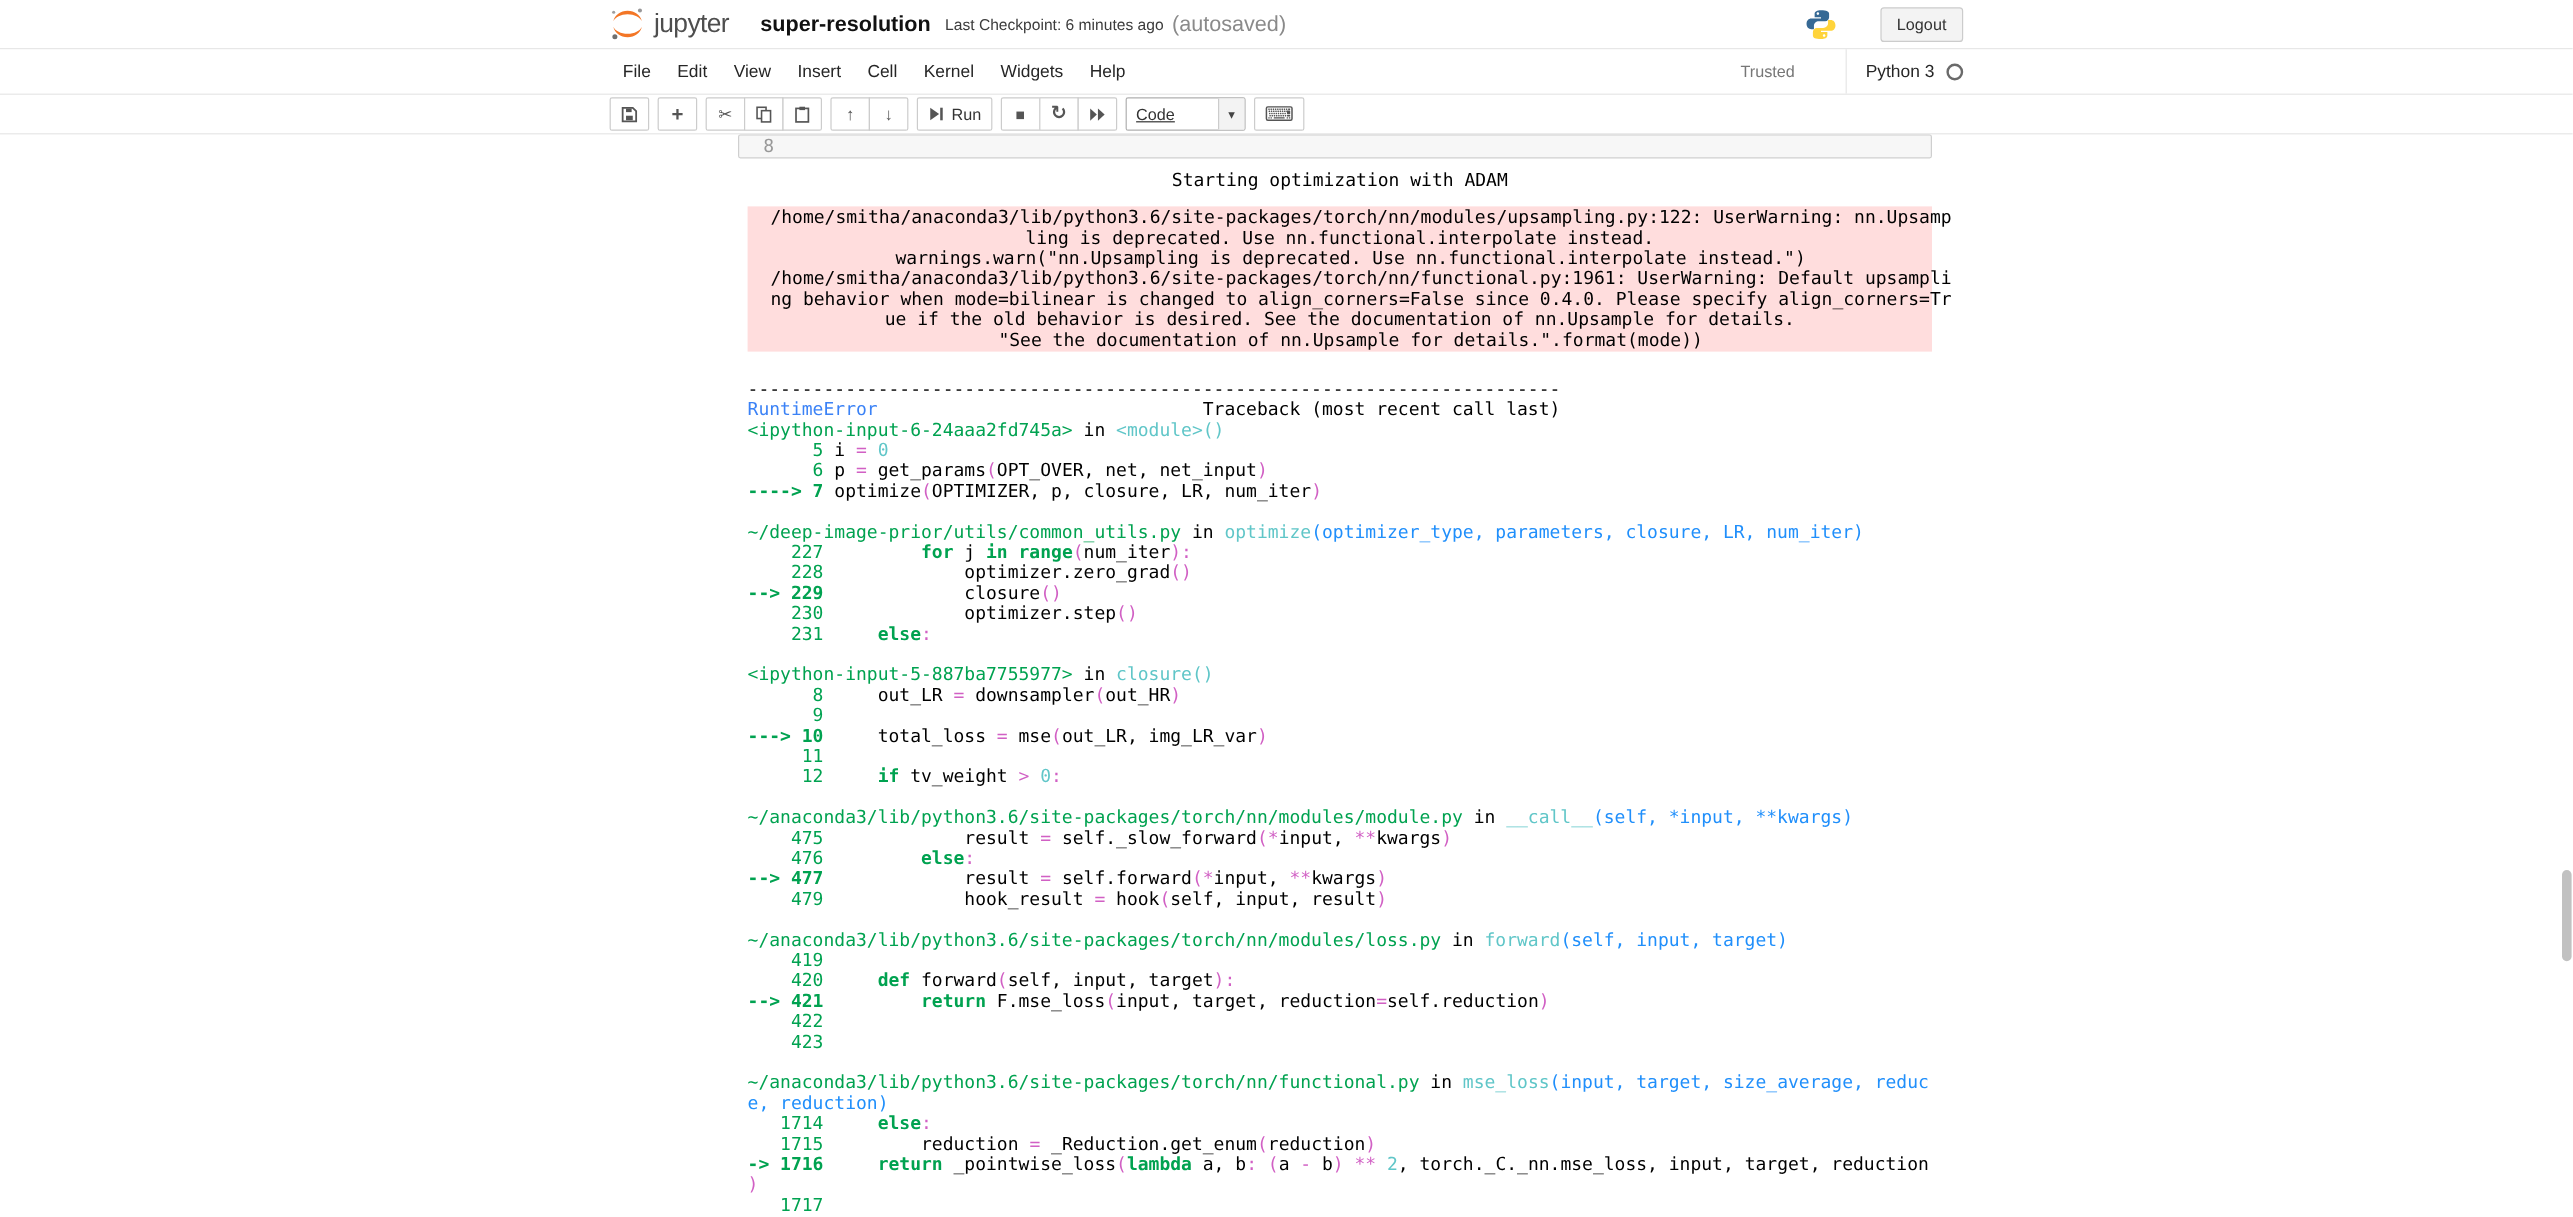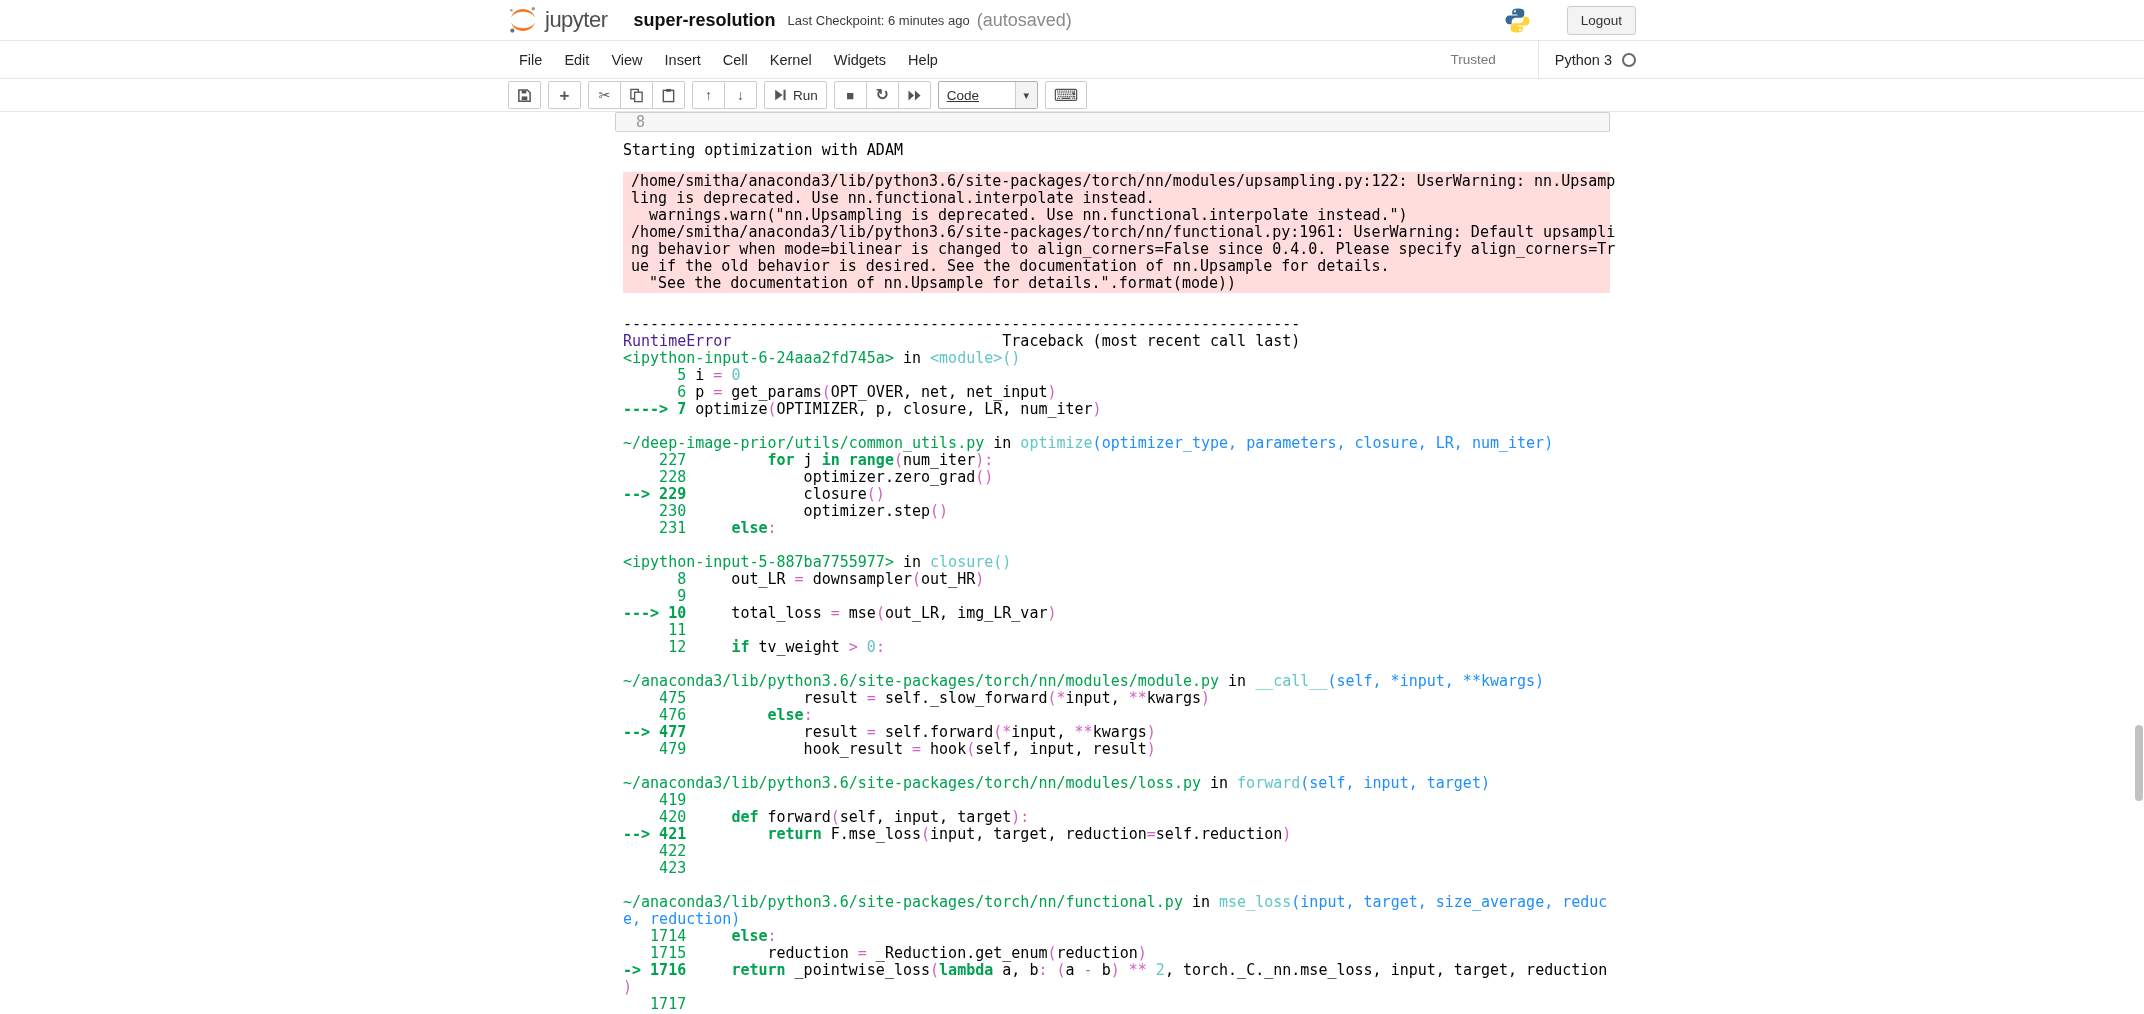--- a/index.html
+++ b/index.html
@@ -54,29 +54,29 @@
   .cell-select .arr { width:22px; align-self:stretch; border-left:1px solid #ccc; background:#f3f3f3;
     display:flex; align-items:center; justify-content:center; font-size:11px; color:#444; }
 
   
   #notebook .inner { padding-top:0; }
   .cell-area { margin-left:107px; width:995px; }
   .input-remnant { height:20px; border:1px solid #cfcfcf; border-radius:2px; background:#f7f7f7;
     display:flex; align-items:flex-start; padding:2px 0 0 20px; cursor:text; }
   .mono, .mono pre { font-family:"DejaVu Sans Mono","Liberation Mono",monospace; font-size:15px; line-height:17px; }
   .gutter-num { font-family:"DejaVu Sans Mono","Liberation Mono",monospace; font-size:15px; line-height:15px; color:#999; }
-  pre { margin:0; white-space:pre; }
+  pre { margin:0; white-space:pre;text-align:center; }
   .stdout { margin:10px 0 0 8px; color:#000; }
-  .stderr { margin:13px 0 0 8px; background:#fdd; padding:1px 8px; width:987px; color:#000; }
+  .stderr { margin:13px 0 0 8px; background:#fdd; padding:1px 19px; width:987px; color:#000; }
   .traceback { margin:23px 0 0 8px; }
   .traceback .ln { white-space:pre; height:17px; }
 
   
   .tk-p  { color:#000000; }
-  .tk-r  { color:#4c1d95; }
+  .tk-r  { color:#3b82f6; }
   .tk-g  { color:#00a250; }
   .tk-gb { color:#00a250; font-weight:bold; }
   .tk-c  { color:#60c6c8; }
   .tk-b  { color:#208ffb; }
   .tk-m  { color:#d160c4; }
 
   
   .scrollbar { position:absolute; right:0; top:0; width:10px; height:1014px; }
   .scroll-thumb { position:absolute; right:1px; top:725px; width:8px; height:76px;
     background:#c1c1c1; border-radius:4px; cursor:pointer; }

